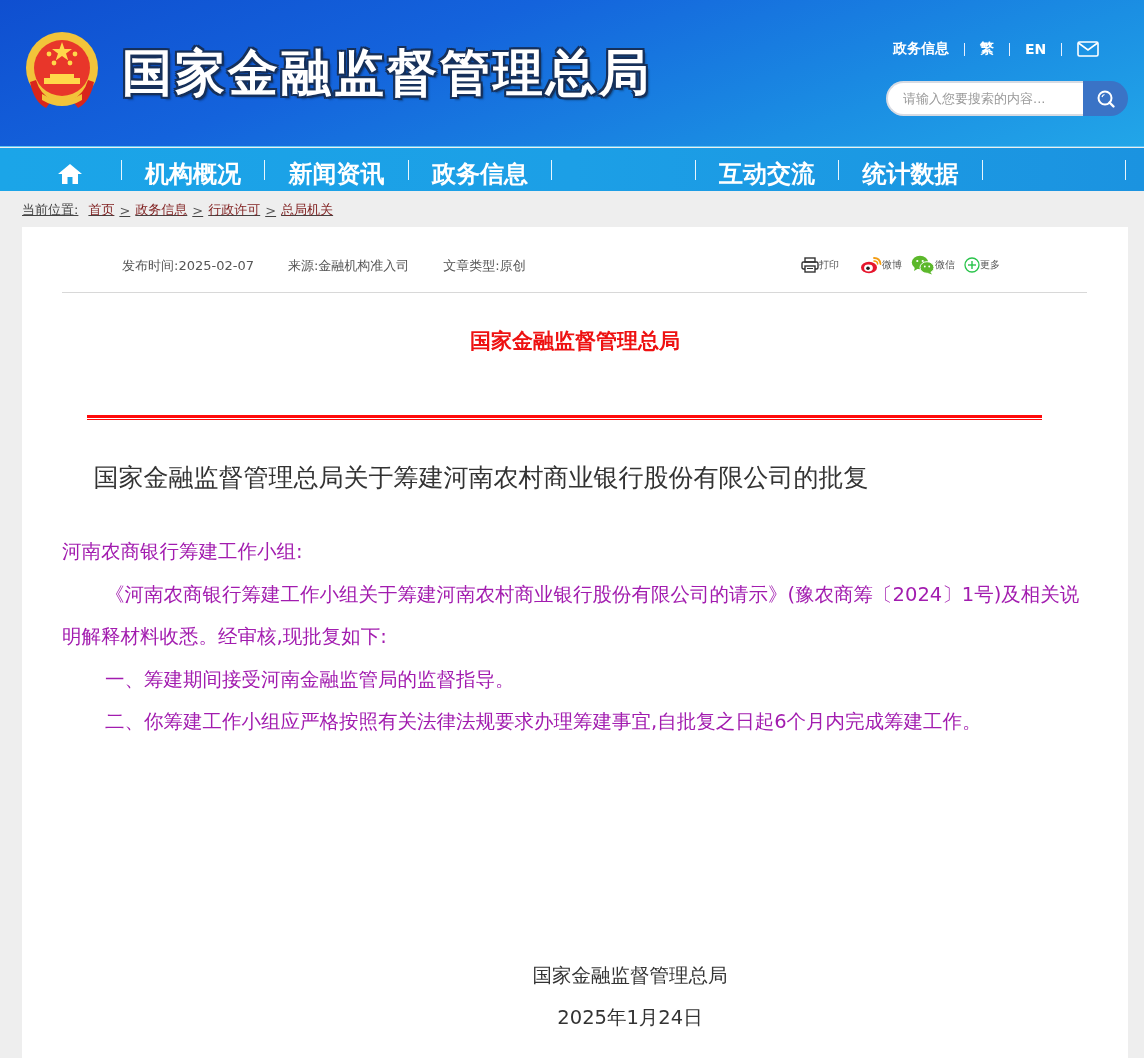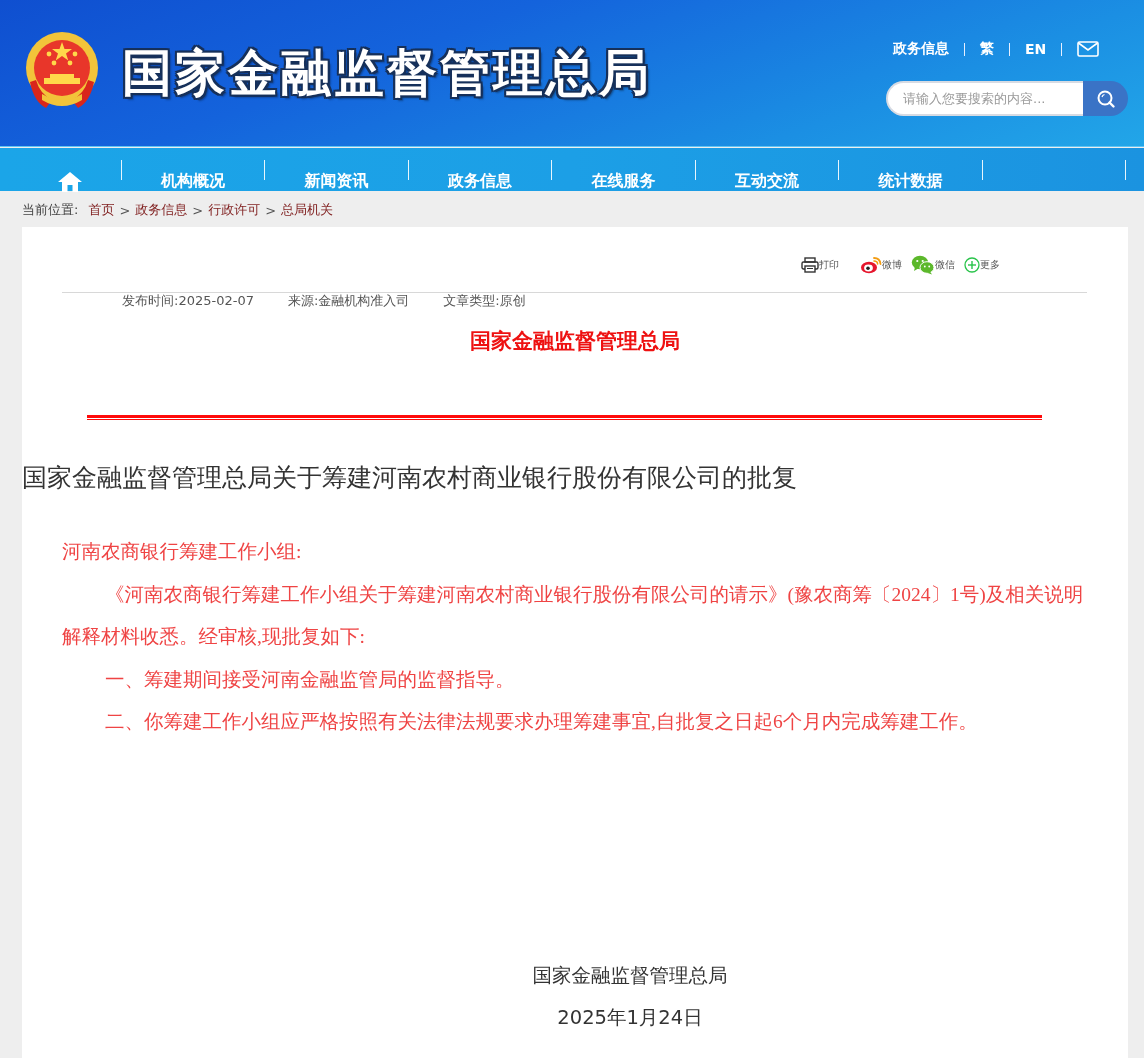--- a/index.html
+++ b/index.html
@@ -54,67 +54,67 @@
     background: #3a73c6; display: flex; align-items: center; justify-content: center;
     cursor: pointer;
   }
   
   .nav {
     position: absolute; left: 0; top: 148px; width: 1144px; height: 43px;
     background: linear-gradient(90deg, #1ba5e8 0%, #1c9fe6 50%, #1b93e0 100%);
     display: flex; align-items: center;
   }
   .nav-item {
-    position: absolute; top: 8px; height: 51px;
+    position: absolute; top: 0; height: 51px;
     display: flex; align-items: center; justify-content: center;
-    color: #fff; font-size: 16px; font-weight: bold; cursor: pointer;
+    color: #fff; font-size: 24px; font-weight: bold; cursor: pointer;
   }
   .nav-sep { position: absolute; top: 12px; width: 1px; height: 20px; background: #ffffff; opacity: 0.9; }
   
   .breadcrumb {
     position: absolute; left: 22px; top: 201px; height: 18px;
-    font-size: 13px; color: #444; display: flex; align-items: center;
+    font-size: 13px; color: #444; display: flex; align-items: center; text-decoration: underline;
   }
   .breadcrumb .crumb { color: #7f1d1d; cursor: pointer; }
   .breadcrumb .arrow { margin: 0 5px; color: #555; }
   .breadcrumb .label { margin-right: 10px; }
   
   .panel {
     position: absolute; left: 22px; top: 227px; width: 1106px; height: 831px;
     background: #ffffff;
   }
   .meta {
     position: absolute; left: 100px; top: 30px; font-size: 13px; color: #555;
-    display: flex; gap: 0; margin-top: 35px;
+    display: flex; gap: 0;
   }
   .meta span.item { margin-right: 34px; }
   .share {
     position: absolute; left: 779px; top: 27px; height: 22px;
     display: flex; align-items: center; font-size: 10px; color: #555;
   }
   .share .s-item { display: flex; align-items: center; cursor: pointer; }
   .share svg { display: block; }
   .meta-divider { position: absolute; left: 40px; top: 65px; width: 1025px; height: 1px; background: #d8d8d8; }
   .issuer {
     position: absolute; left: 0; width: 1106px; top: 100px; text-align: center;
     font-size: 21px; font-weight: bold; color: #ee1111;
   }
   .doc-no {
     position: absolute; left: 0; width: 1106px; top: 147px; text-align: center;
     font-size: 13px; color: #333;
   }
   .red-rule-1 { position: absolute; left: 65px; top: 188px; width: 955px; height: 3px; background: #ff0a0a; }
   .red-rule-2 { position: absolute; left: 65px; top: 192px; width: 955px; height: 1px; background: #ff0a0a; }
   .doc-title {
-    position: absolute; left: 0; width: 918px; top: 234px; text-align: left;
+    position: absolute; left: 0; width: 918px; top: 234px; text-align: center;
     font-size: 25px; color: #333;
   }
   .body-text {
     position: absolute; left: 40px; top: 304px; width: 1030px;
-    font-size: 19.5px; color: #ef4444; line-height: 42.5px; font-family: Liberation Serif, serif;
+    font-size: 19.5px; color: #a21caf; line-height: 42.5px;
   }
   .body-text p { margin: 0; }
   .body-text p.indent { text-indent: 43px; }
   .sign {
     position: absolute; left: 0; width: 1230px; text-align: center;
     font-size: 19.5px; color: #333;
   }
 </style>
 </head>
 <body>
@@ -168,21 +168,20 @@
       <polygon points="13,1 25,11 21,11 21,21 15.5,21 15.5,14 10.5,14 10.5,21 5,21 5,11 1,11" fill="#fff"></polygon>
     </svg>
   </div>
   <div class="nav-sep" style="left:121px;"></div>
   <div class="nav-item" style="left:122px;width:142px;">机构概况</div>
   <div class="nav-sep" style="left:264px;"></div>
   <div class="nav-item" style="left:265px;width:143px;">新闻资讯</div>
   <div class="nav-sep" style="left:408px;"></div>
   <div class="nav-item" style="left:409px;width:142px;">政务信息</div>
   <div class="nav-sep" style="left:551px;"></div>
-  <div class="nav-item" style="left:552px;width:143px;">在线服务</div>
   <div class="nav-sep" style="left:695px;"></div>
   <div class="nav-item" style="left:696px;width:142px;">互动交流</div>
   <div class="nav-sep" style="left:838px;"></div>
   <div class="nav-item" style="left:839px;width:143px;">统计数据</div>
   <div class="nav-sep" style="left:982px;"></div>
   <div class="nav-sep" style="left:1125px;"></div>
 </div>
 
 <div class="breadcrumb">
   <span class="label">当前位置:</span>

